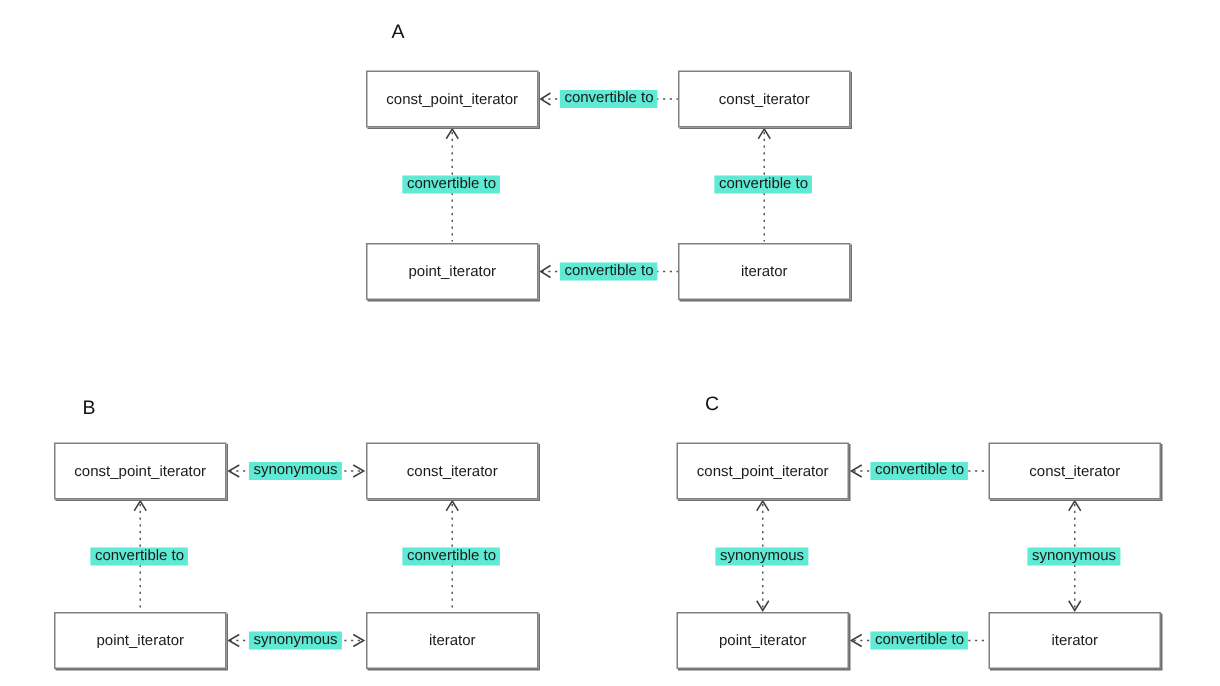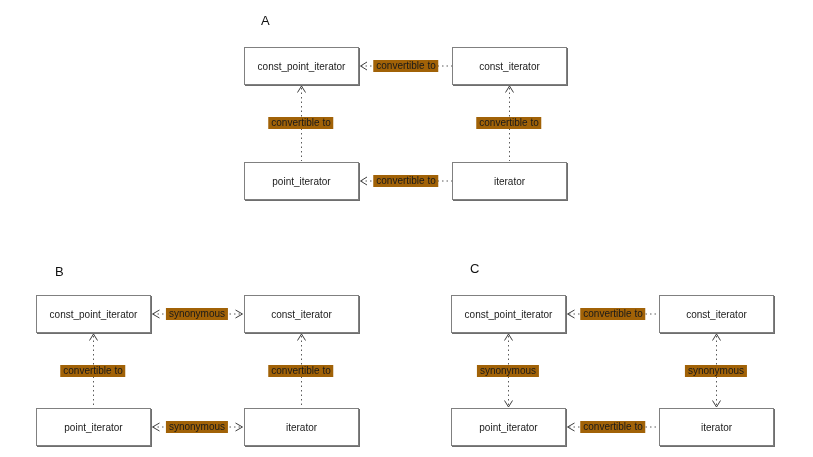--- a/index.html
+++ b/index.html
@@ -33,21 +33,21 @@
     display: flex;
     align-items: center;
     justify-content: center;
     font-size: 10px;
     color: #1a1a1a;
     white-space: nowrap;
   }
   .edge-label {
     position: absolute;
     transform: translate(-50%, -50%);
-    background: #a16207;
+    background: #5eead4;
     padding: 0 3px;
     font-size: 10px;
     color: #1a1a1a;
     white-space: nowrap;
     line-height: 12px;
     text-align: right;
   }
   .diagram-letter {
     position: absolute;
     font-size: 13px;

